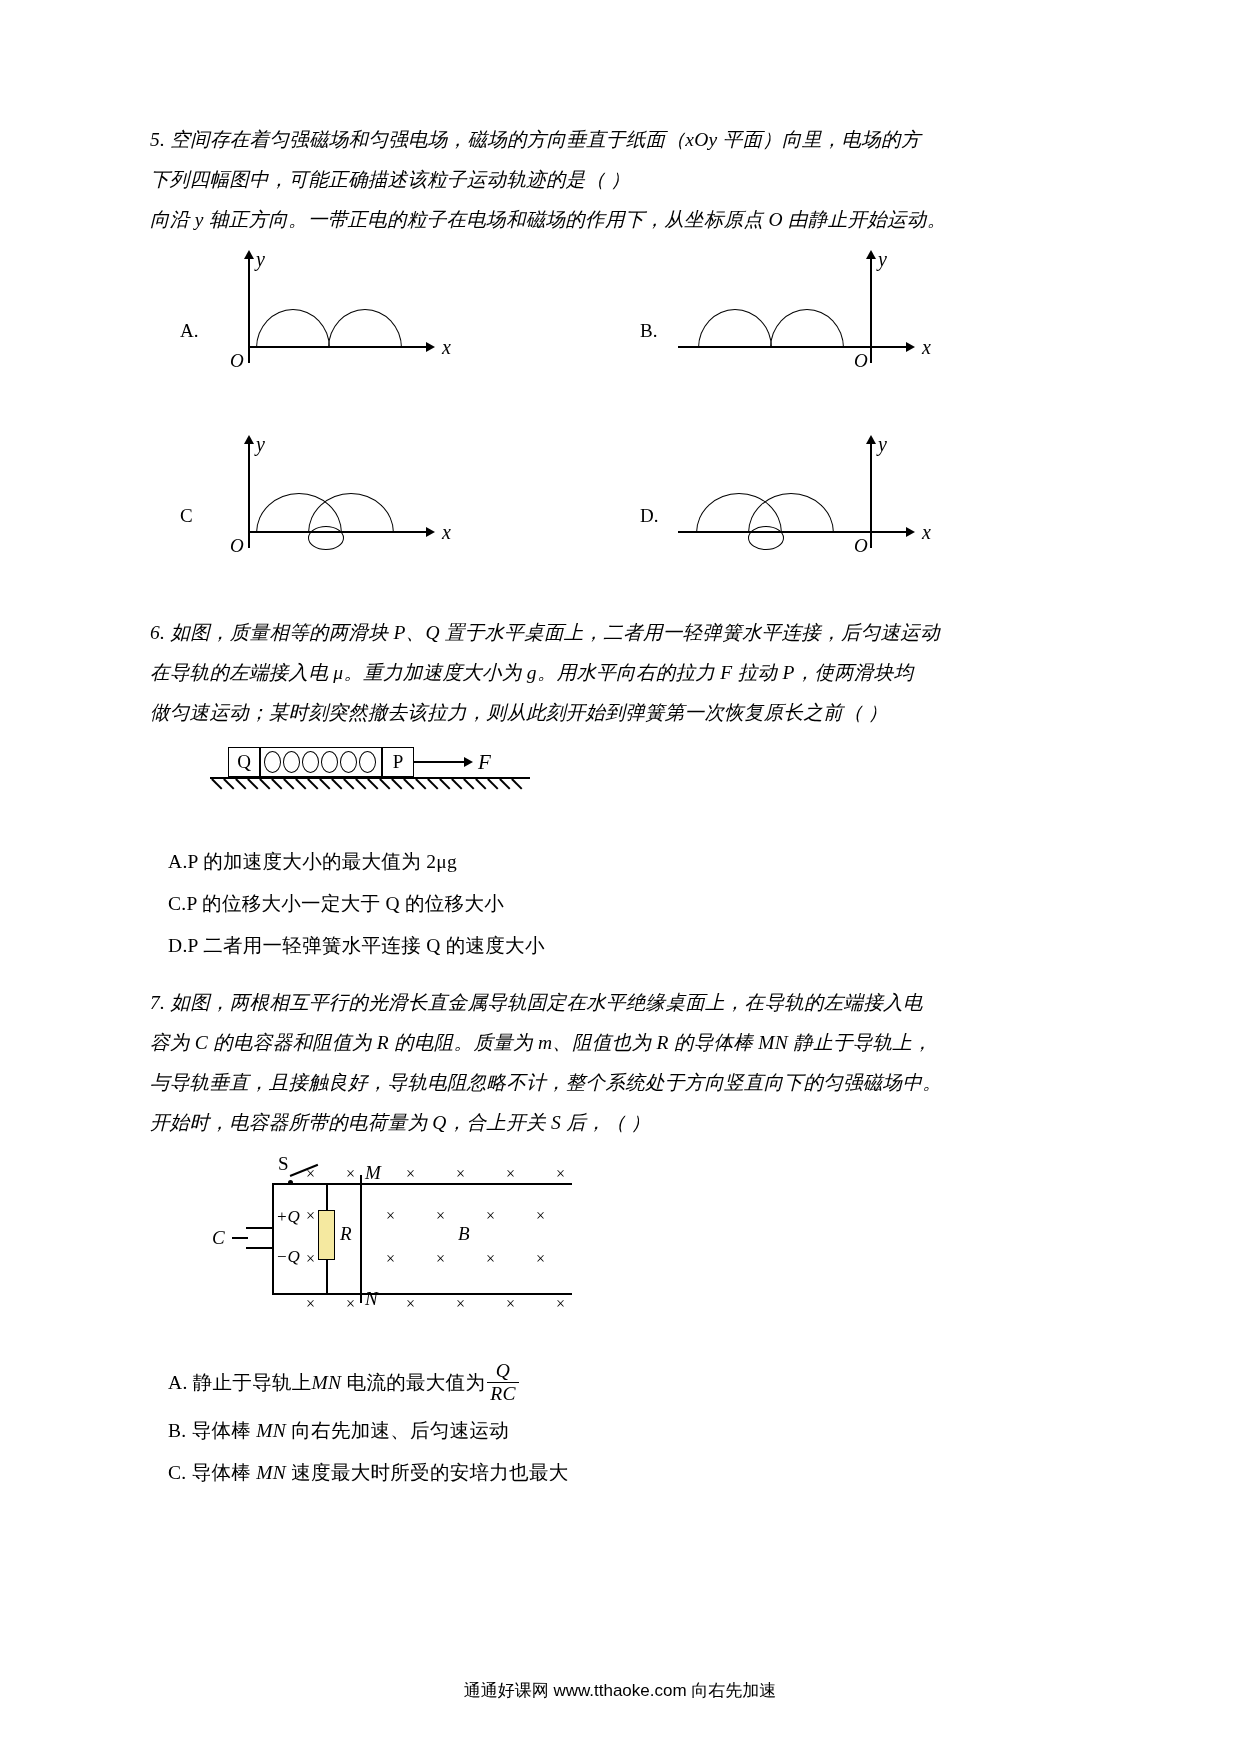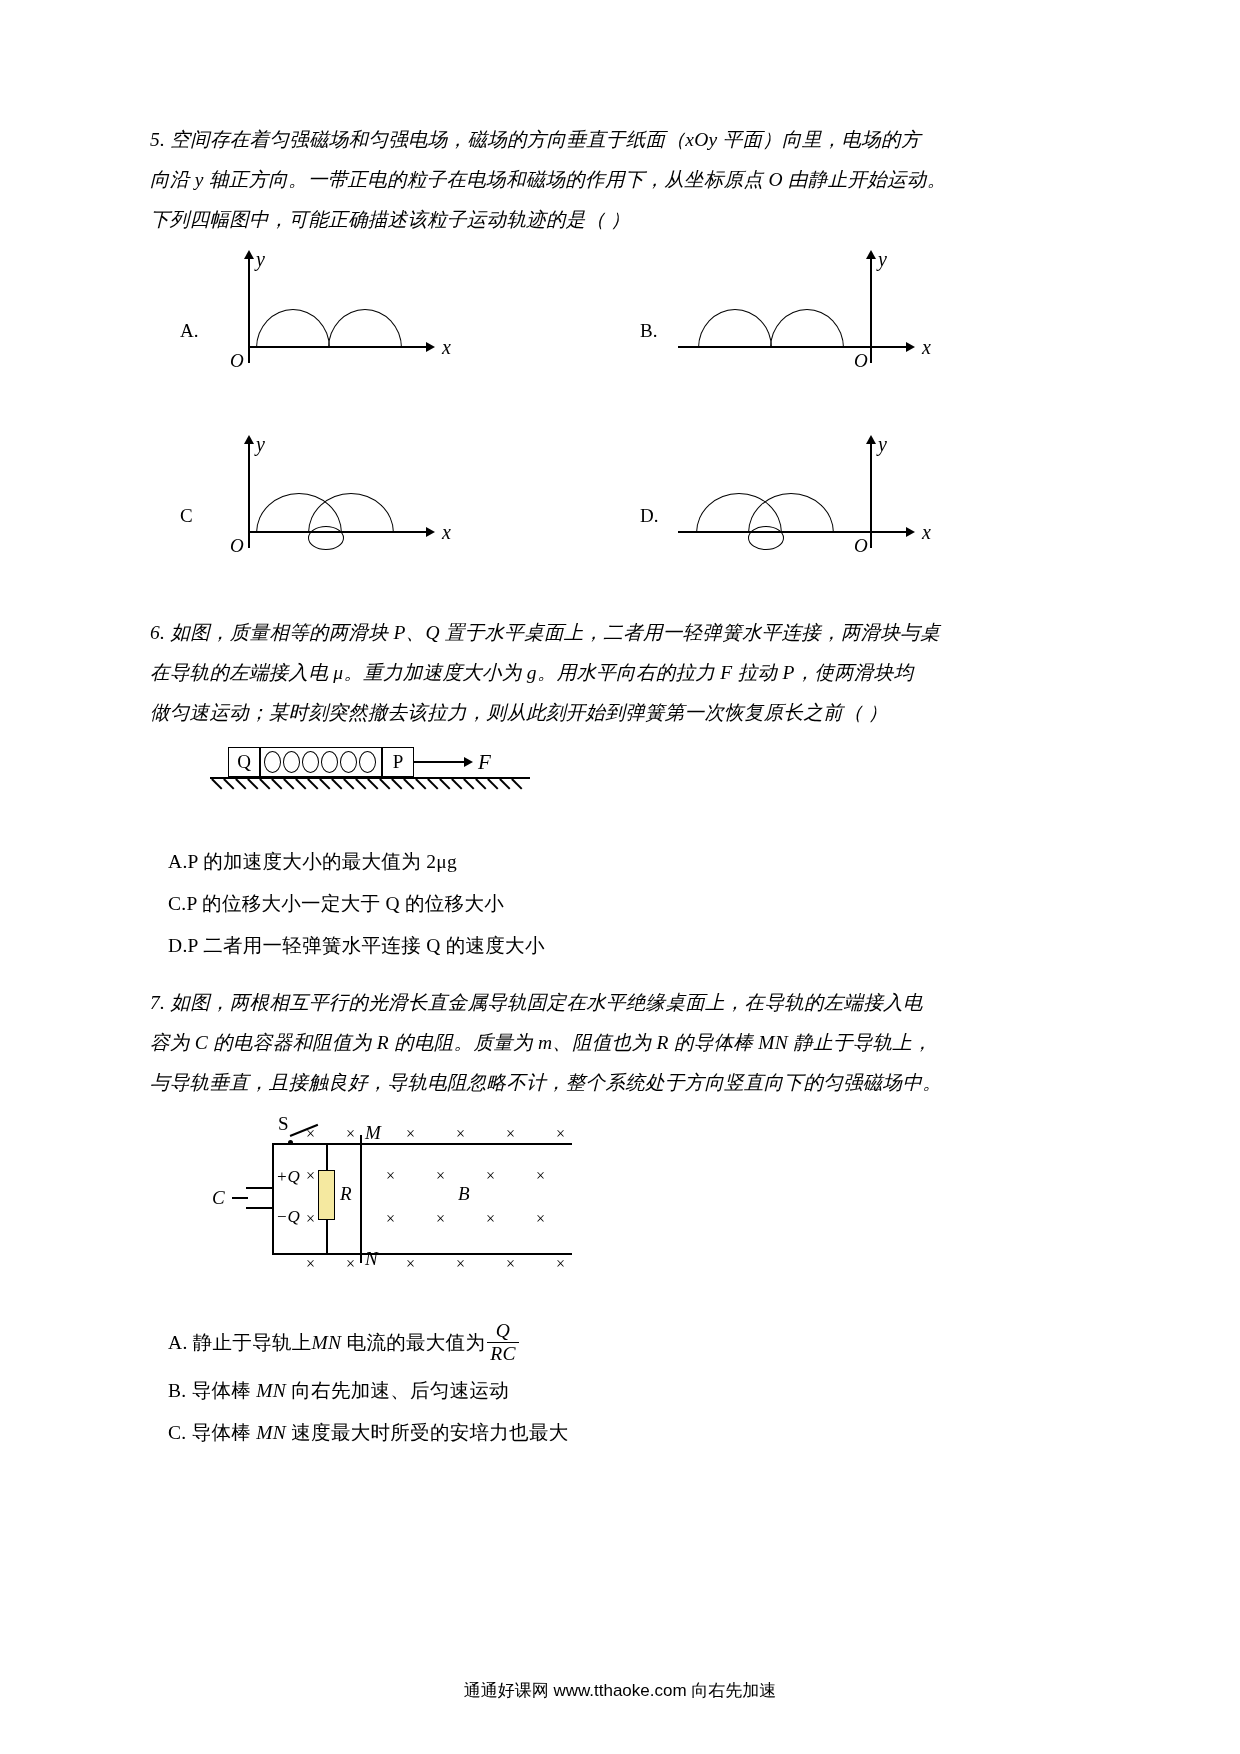--- a/index.html
+++ b/index.html
@@ -182,22 +182,22 @@
 </head>
 <body>
 
 <div class="page">
 
   <div class="q">
     <div class="q-text">
       <span>5.</span>
       <span>空间存在着匀强磁场和匀强电场，磁场的方向垂直于纸面（xOy 平面）向里，电场的方</span>
     </div>
+    <div class="q-text">下列四幅图中，可能正确描述该粒子运动轨迹的是（      ）</div>
     <div class="q-text">向沿 y 轴正方向。一带正电的粒子在电场和磁场的作用下，从坐标原点 O 由静止开始运动。</div>
-    <div class="q-text">下列四幅图中，可能正确描述该粒子运动轨迹的是（      ）</div>
   </div>
 
   <div class="fig-grid" style="height:165px;">
 
     <div class="fig" style="left:10px; top:0;">
       <span class="lbl" style="left:0; top:72px;">A.</span>
       <div class="axis-y" style="left:68px; top:10px; height:105px;"></div>
       <div class="arrow-u" style="left:64px; top:2px;"></div>
       <span class="axlabel" style="left:76px; top:0px;">y</span>
       <div class="axis-x" style="left:68px; top:98px; width:180px;"></div>
@@ -249,21 +249,21 @@
       <span class="orig" style="left:214px; top:102px;">O</span>
       <div class="arch" style="left:56px; top:60px; width:84px; height:39px;"></div>
       <div class="arch" style="left:108px; top:60px; width:84px; height:39px;"></div>
       <div style="position:absolute; left:108px; top:93px; width:34px; height:22px; border:1.6px solid #000; border-radius:50%;"></div>
     </div>
   </div>
 
   <div class="q" style="margin-top:20px;">
     <div class="q-text">
       <span>6.</span>
-      <span>如图，质量相等的两滑块 P、Q 置于水平桌面上，二者用一轻弹簧水平连接，两滑块与桌</span>
+      <span>如图，质量相等的两滑块 P、Q 置于水平桌面上，二者用一轻弹簧水平连接，后匀速运动</span>
     </div>
     <div class="q-text">在导轨的左端接入电 μ。重力加速度大小为 g。用水平向右的拉力 F 拉动 P，使两滑块均</div>
     <div class="q-text">做匀速运动；某时刻突然撤去该拉力，则从此刻开始到弹簧第一次恢复原长之前（         ）</div>
   </div>
 
   <div class="blocks-fig">
     <div class="blk" style="left:18px; top:0; width:32px; height:30px; line-height:28px;">Q</div>
     <div class="springbox" style="left:50px; top:0; width:122px; height:30px;">
       <div class="coil" style="left:3px; top:3px;"></div>
       <div class="coil" style="left:22px; top:3px;"></div>
@@ -314,20 +314,21 @@
     <div class="opt" style="margin-left:18px;">D.P   二者用一轻弹簧水平连接 Q 的速度大小</div>
   </div>
 
   <div class="q" style="margin-top:16px;">
     <div class="q-text">
       <span>7.</span>
       <span>如图，两根相互平行的光滑长直金属导轨固定在水平绝缘桌面上，在导轨的左端接入电</span>
     </div>
     <div class="q-text">容为 C 的电容器和阻值为 R 的电阻。质量为 m、阻值也为 R 的导体棒 MN 静止于导轨上，</div>
     <div class="q-text">与导轨垂直，且接触良好，导轨电阻忽略不计，整个系统处于方向竖直向下的匀强磁场中。</div>
+    <div class="q-text">开始时，电容器所带的电荷量为 Q，合上开关 S 后，（        ）</div>
   </div>
 
   <div class="circ-fig">
 
     <div class="cl" style="left:62px; top:28px; width:300px; height:1.6px;"></div>
     <div class="cl" style="left:62px; top:138px; width:300px; height:1.6px;"></div>
 
     <div class="cl" style="left:62px; top:28px; width:1.6px; height:112px;"></div>
 
     <div class="cl" style="left:116px; top:28px; width:1.6px; height:112px;"></div>

